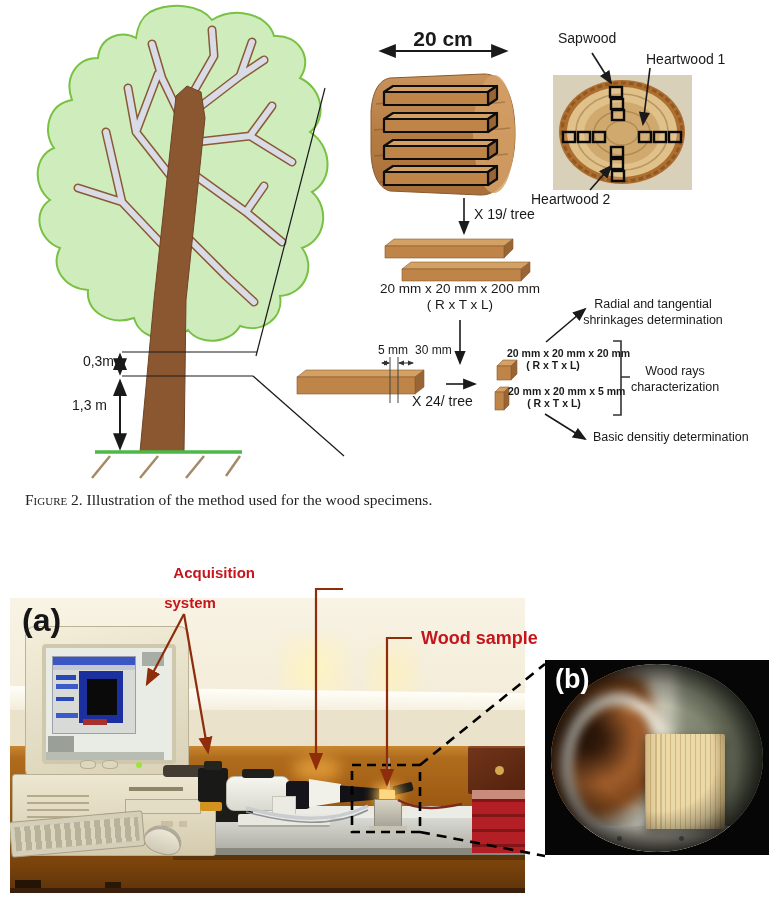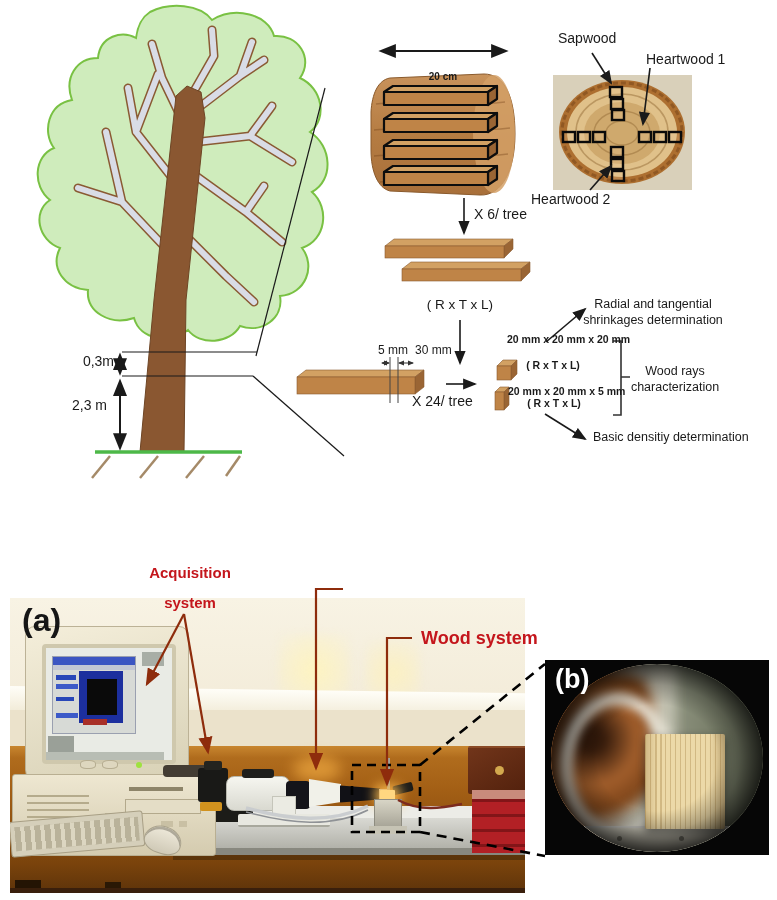--- a/index.html
+++ b/index.html
@@ -3,21 +3,21 @@
 <meta charset="utf-8">
 <style>
   html,body{margin:0;padding:0;background:#fff;}
   .page{position:relative;width:777px;height:900px;background:#ffffff;overflow:hidden;
         font-family:"Liberation Sans","DejaVu Sans",sans-serif;color:#1a1a1a;}
   .lbl{position:absolute;white-space:nowrap;color:#1a1a1a;line-height:1.15;}
   .ctr{text-align:center;white-space:normal;}
   .bold{font-weight:bold;}
   svg{position:absolute;left:0;top:0;}
   
-  .f15{font-size:10px;margin-top:44px;} .f14{font-size:14px;} .f13{font-size:13.5px;}
+  .f15{font-size:21px;} .f14{font-size:14px;} .f13{font-size:13.5px;}
   .f12{font-size:12px;} .f125{font-size:12.5px;line-height:15.5px;} .f105{font-size:10.5px;line-height:12px;}
   
   .caption{position:absolute;left:25px;top:491px;font-family:"Liberation Serif","DejaVu Serif",serif;
            font-size:15.5px;color:#222;}
   .smallcaps{font-variant:small-caps;}
   
   .red{position:absolute;color:#c4161c;font-weight:bold;white-space:nowrap;z-index:40;}
   
   .photo{position:absolute;left:10px;top:598px;width:515px;height:295px;background:#f5efdf;overflow:hidden;z-index:2;}
   .photo div{position:absolute;}
@@ -196,35 +196,37 @@
       <rect x="495" y="392" width="9" height="18" fill="#bf8447"></rect>
     </g>
 
     <path d="M613,341 L621,341 L621,377 M621,377 L630,377 M621,377 L621,415 L613,415" fill="none" stroke="#333" stroke-width="1.6"></path>
   </svg>
 
   <div class="lbl f15 bold" style="left:393px;top:27px;width:100px;text-align:center;">20 cm</div>
   <div class="lbl f14" style="left:558px;top:30px;">Sapwood</div>
   <div class="lbl f14" style="left:646px;top:51px;">Heartwood 1</div>
   <div class="lbl f14" style="left:531px;top:191px;">Heartwood 2</div>
-  <div class="lbl f14" style="left:474px;top:206px;">X 6/ tree</div>
+  <div class="lbl f14" style="left:474px;top:206px;">X 19/ tree</div>
+  <div class="lbl f13 ctr" style="left:360px;top:281px;width:200px;">20 mm x 20 mm x 200 mm</div>
   <div class="lbl f13 ctr" style="left:360px;top:297px;width:200px;">( R x T x L)</div>
   <div class="lbl f14" style="left:80px;top:353px;width:34px;text-align:right;">0,3m</div>
-  <div class="lbl f14" style="left:72px;top:397px;">2,3 m</div>
+  <div class="lbl f14" style="left:72px;top:397px;">1,3 m</div>
   <div class="lbl f12" style="left:378px;top:344px;">5 mm</div>
   <div class="lbl f12" style="left:415px;top:344px;">30 mm</div>
   <div class="lbl f14" style="left:412px;top:393px;">X 24/ tree</div>
-  <div class="lbl f105 bold" style="left:507px;top:333px;">20 mm x 20 mm x 20 mm</div>
+  <div class="lbl f105 bold" style="left:507px;top:347px;">20 mm x 20 mm x 20 mm</div>
   <div class="lbl f105 bold ctr" style="left:507px;top:359px;width:92px;">( R x T x L)</div>
   <div class="lbl f105 bold" style="left:508px;top:385px;">20 mm x 20 mm x 5 mm</div>
   <div class="lbl f105 bold ctr" style="left:508px;top:397px;width:92px;">( R x T x L)</div>
   <div class="lbl f125 ctr" style="left:578px;top:297px;width:150px;">Radial and tangential shrinkages determination</div>
   <div class="lbl f125 ctr" style="left:615px;top:364px;width:120px;">Wood rays characterization</div>
   <div class="lbl f125" style="left:593px;top:430px;">Basic densitiy determination</div>
 
+  <div class="caption"><span class="smallcaps">Figure 2.</span><span> Illustration of the method used for the wood specimens.</span></div>
 
   <div class="photo">
     <div style="left:0;top:0;width:515px;height:150px;background:linear-gradient(180deg,#f8f3e4,#f1e9d5);"></div>
     <div style="left:268px;top:36px;width:72px;height:72px;background:radial-gradient(circle,#fdf3c0,rgba(253,243,192,0));filter:blur(4px);"></div>
     <div style="left:356px;top:42px;width:54px;height:66px;background:radial-gradient(circle,#fbf0c2,rgba(251,240,194,0));filter:blur(4px);"></div>
     <div style="left:0;top:88px;width:520px;height:24px;background:linear-gradient(180deg,#fffef8,#f2ecd9);border-bottom:2px solid #d8cbb0;transform:rotate(0.8deg);transform-origin:left top;"></div>
     <div style="left:0;top:112px;width:515px;height:42px;background:#ebe2cb;"></div>
     <div style="left:0;top:148px;width:515px;height:147px;background:linear-gradient(180deg,#c8862f 0%,#b06c1d 8%,#a35f15 30%,#8f5110 55%,#7a430c 80%,#5d330a 100%);"></div>
     <div style="left:5px;top:282px;width:26px;height:13px;background:#241404;"></div>
     <div style="left:95px;top:284px;width:16px;height:11px;background:#2a1805;"></div>
@@ -336,17 +338,17 @@
       <line x1="420" y1="832" x2="545" y2="856"></line>
     </g>
     <g stroke="#8e2c0c" stroke-width="2.2" fill="none">
       <path d="M184,614 L147,684" marker-end="url(#ahr)"></path>
       <path d="M184,614 L208,752" marker-end="url(#ahr)"></path>
       <path d="M343,589 L316,589 L316,768" marker-end="url(#ahr)"></path>
       <path d="M412,638 L387,638 L387,784" marker-end="url(#ahr)"></path>
     </g>
   </svg>
 
-  <div class="red" style="left:125px;top:564px;width:130px;text-align:center;font-size:15px;">Acquisition</div>
+  <div class="red" style="left:125px;top:564px;width:130px;text-align:right;font-size:15px;">Acquisition</div>
   <div class="red" style="left:125px;top:594px;width:130px;text-align:center;font-size:15px;">system</div>
-  <div class="red" style="left:421px;top:628px;font-size:18px;">Wood system</div>
+  <div class="red" style="left:421px;top:628px;font-size:18px;">Wood sample</div>
 
 </div>
 
 </body></html>

